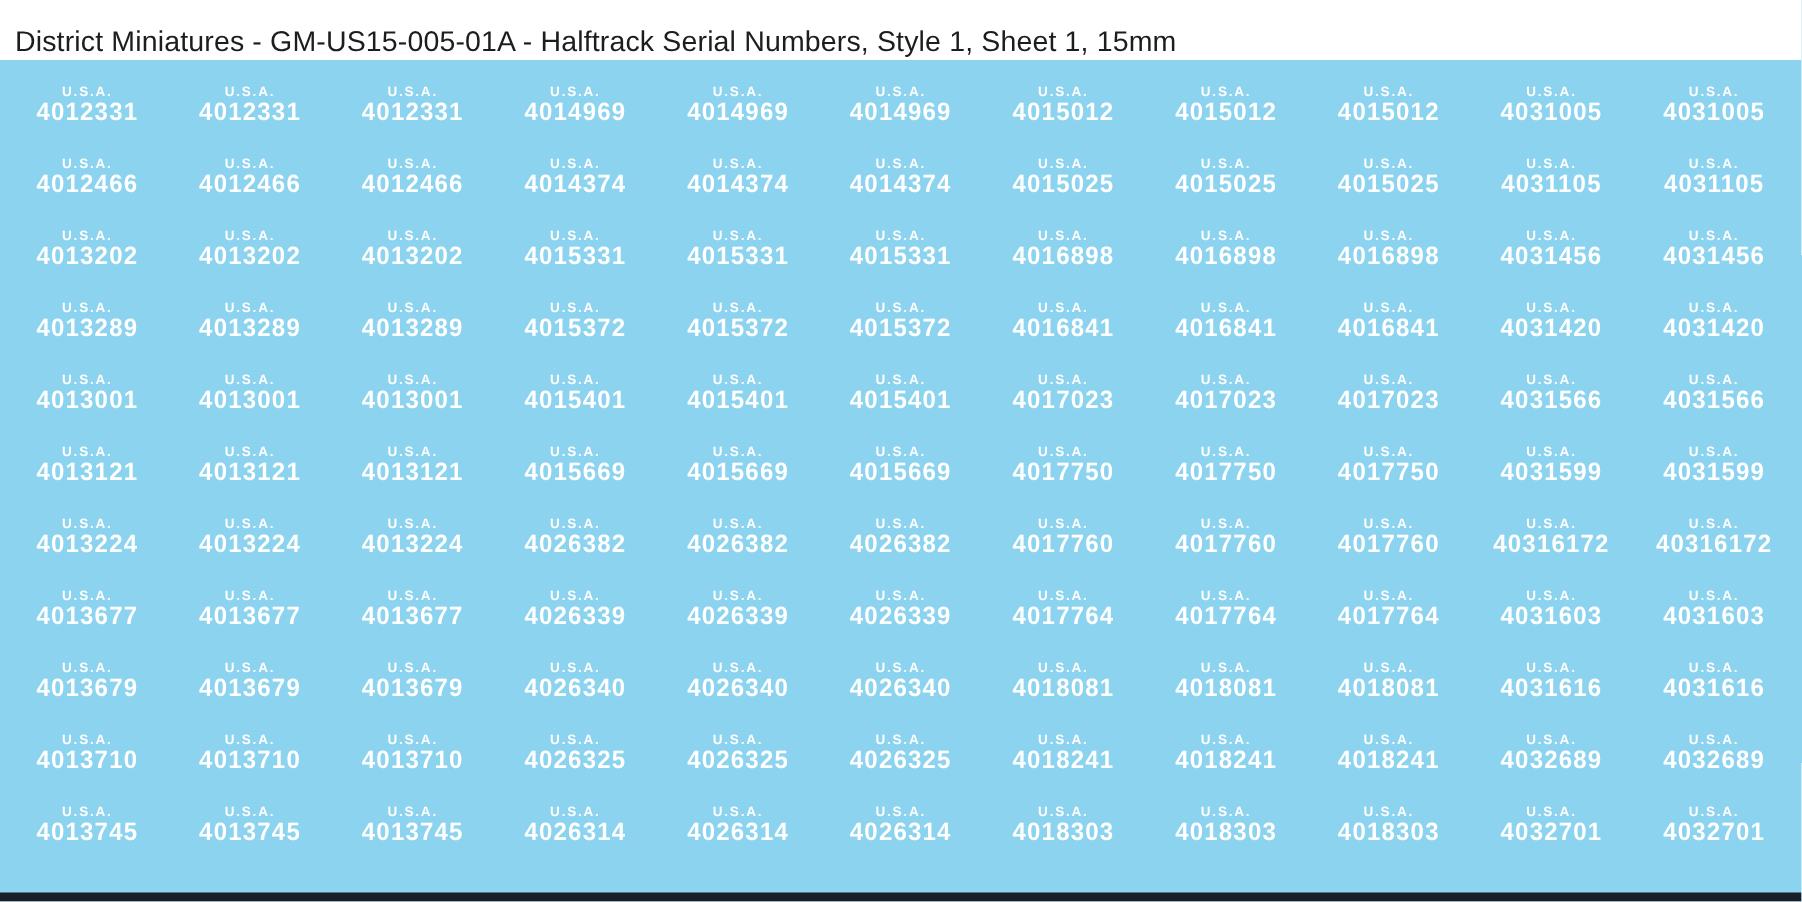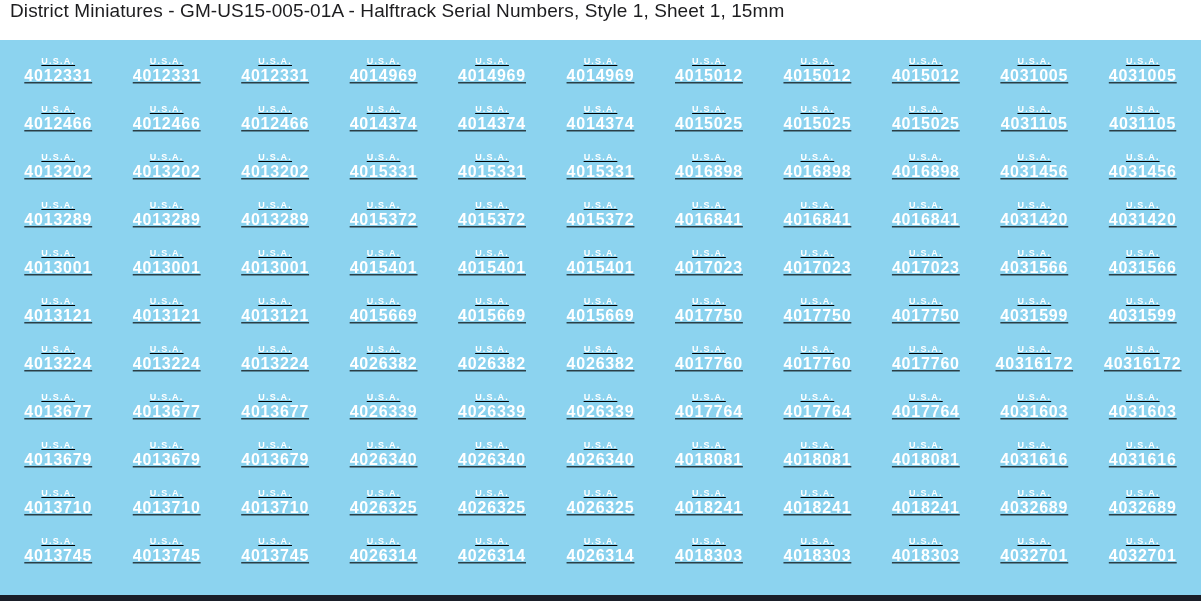--- a/index.html
+++ b/index.html
@@ -16,21 +16,21 @@
     width: 1201px;
     height: 601px;
     background: var(--bg, #8CD3EF);
   }
   .title-bar {
     position: absolute;
     top: 0; left: 0; right: 0;
     height: 40px;
     background: var(--titlebar, #ffffff);
     display: flex;
-    align-items: flex-start;
+    align-items: flex-end;
     padding-left: 10px;
     box-sizing: border-box;
   }
   .title-bar .title {
     font-size: 19px;
     font-weight: 500;
     color: var(--titletext, #1d1d1f);
     letter-spacing: 0.1px;
     white-space: nowrap;
   }
@@ -41,21 +41,20 @@
     box-sizing: border-box;
     display: flex;
     flex-direction: column;
   }
   .decal-row {
     height: 48px;
     flex: 0 0 48px;
     display: grid;
     grid-template-columns: repeat(11, 1fr);
     align-items: center;
-    text-decoration: underline;
   }
   .decal-entry {
     text-align: center;
     color: var(--decal, #ffffff);
     line-height: 1;
     user-select: none;
   }
   .usa-label {
     font-size: 9px;
     font-weight: bold;

